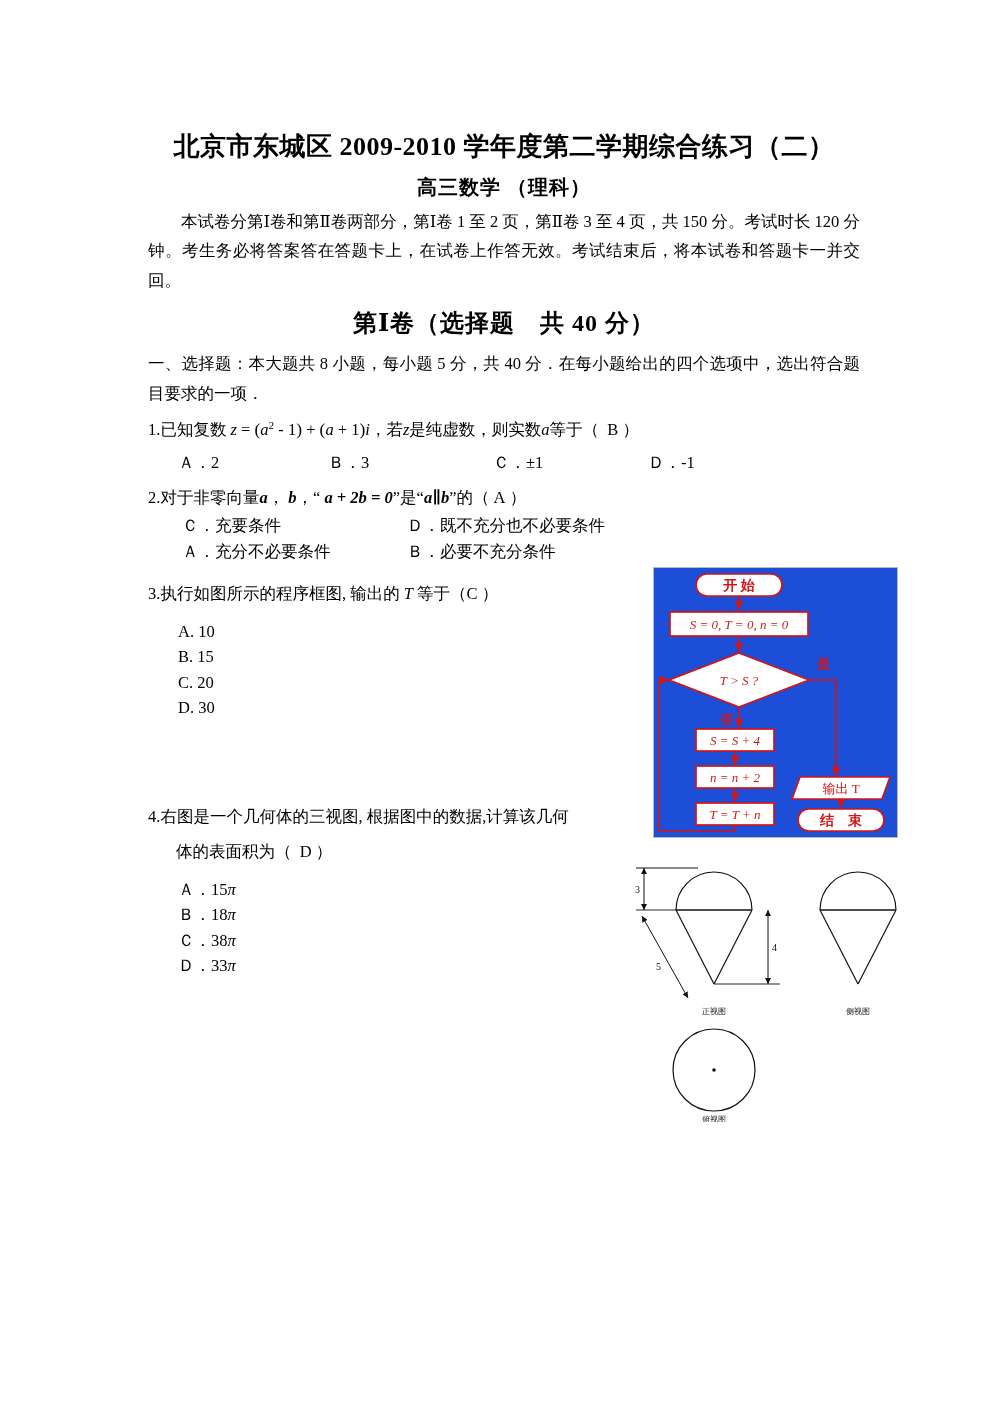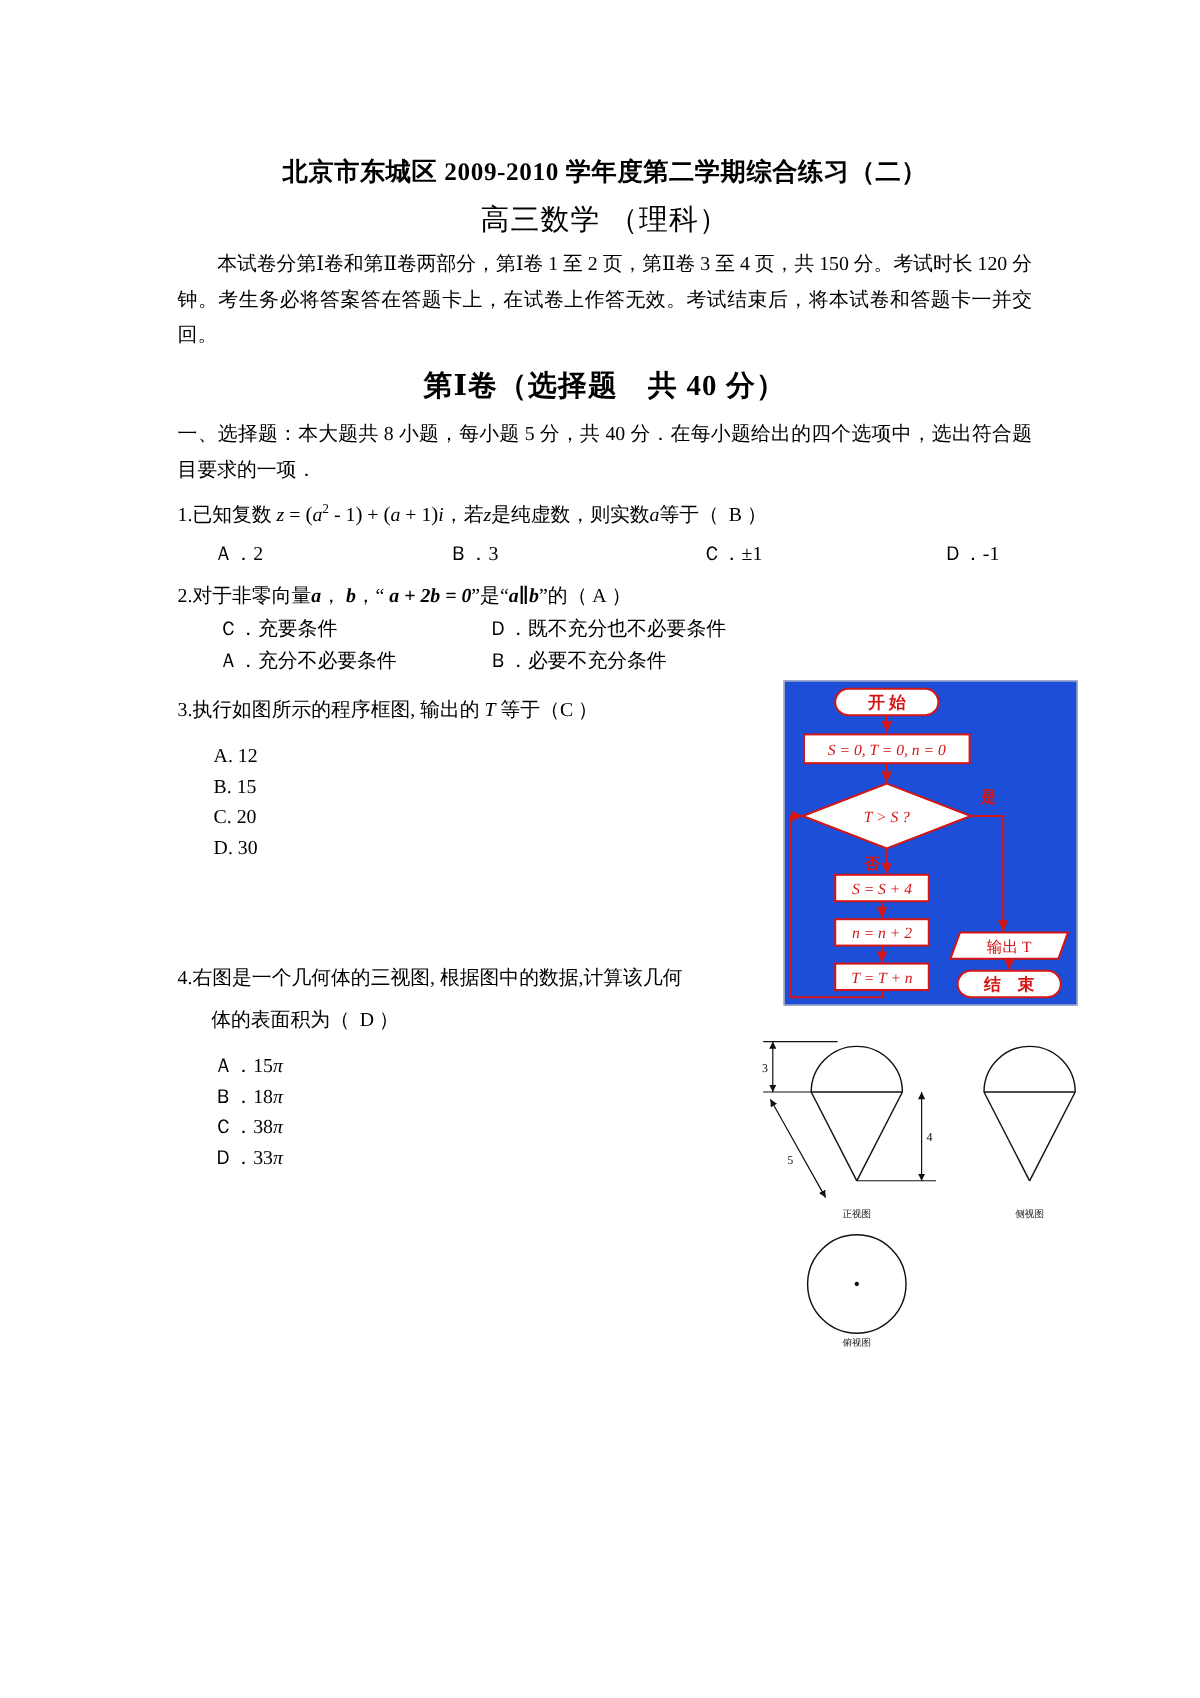--- a/index.html
+++ b/index.html
@@ -24,30 +24,30 @@
   .content {
     position: absolute;
     left: 148px;
     top: 130px;
     width: 712px;
   }
 
   
   .doc-title {
     text-align: center;
-    font-size: 21px;
+    font-size: 26px;
     font-weight: bold;
     letter-spacing: 0.5px;
     margin: 0 0 10px 0;
     line-height: 1.3;
   }
   .doc-subtitle {
     text-align: center;
-    font-size: 24px;
-    font-weight: normal;
+    font-size: 20px;
+    font-weight: bold;
     margin: 0 0 6px 0;
     letter-spacing: 1px;
   }
   .intro {
     font-size: 16.5px;
     line-height: 1.78;
     text-indent: 2em;
     margin: 0 0 4px 0;
     text-align: justify;
   }
@@ -76,21 +76,21 @@
   .opts-row {
     display: flex;
     margin: 4px 0 0 0;
     font-size: 16.5px;
   }
   .opts-row .opt { white-space: nowrap; }
   .opt-w1 { width: 150px; }
   .opt-w2 { width: 165px; }
   .opt-w3 { width: 155px; }
   .indent-1 { padding-left: 28px; }
-  .indent-2 { padding-left: 30px; gap: 46px; }
+  .indent-2 { padding-left: 30px; }
 
   .opts-stack .opt {
     font-size: 16.5px;
     line-height: 1.55;
     padding-left: 30px;
   }
   .opts-grid2 {
     padding-left: 34px;
   }
   .opts-grid2 .grow { display: flex; line-height: 1.6; }
@@ -184,21 +184,21 @@
           <span>Ｂ．必要不充分条件</span>
         </div>
       </div>
     </div>
 
     <div class="q" style="margin-top:14px;">
       <div class="q-stem">
         <span>3.</span><span>执行如图所示的程序框图, 输出的</span>&nbsp;<span class="mi">T</span>&nbsp;<span>等于（</span><span>C</span>&nbsp;<span>）</span>
       </div>
       <div class="opts-stack" style="margin-top:10px;">
-        <div class="opt"><span>A.</span>&nbsp;<span>12</span></div>
+        <div class="opt"><span>A.</span>&nbsp;<span>10</span></div>
         <div class="opt"><span>B.</span>&nbsp;<span>15</span></div>
         <div class="opt"><span>C.</span>&nbsp;<span>20</span></div>
         <div class="opt"><span>D.</span>&nbsp;<span>30</span></div>
       </div>
     </div>
 
     <div class="q" style="margin-top:82px;">
       <div class="q-stem">
         <span>4.</span><span>右图是一个几何体的三视图, 根据图中的数据,计算该几何</span>
       </div>

